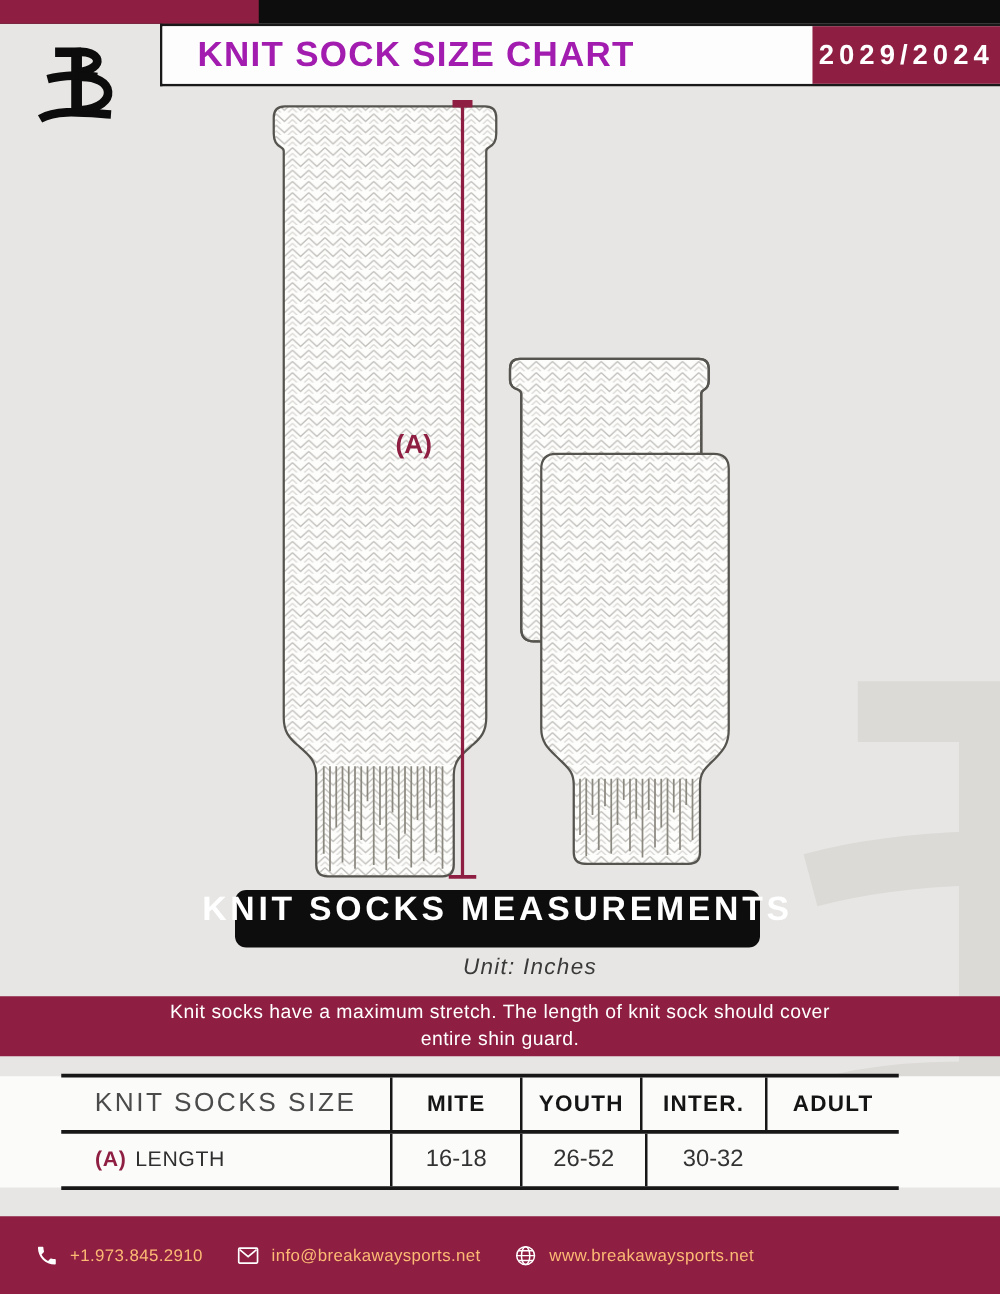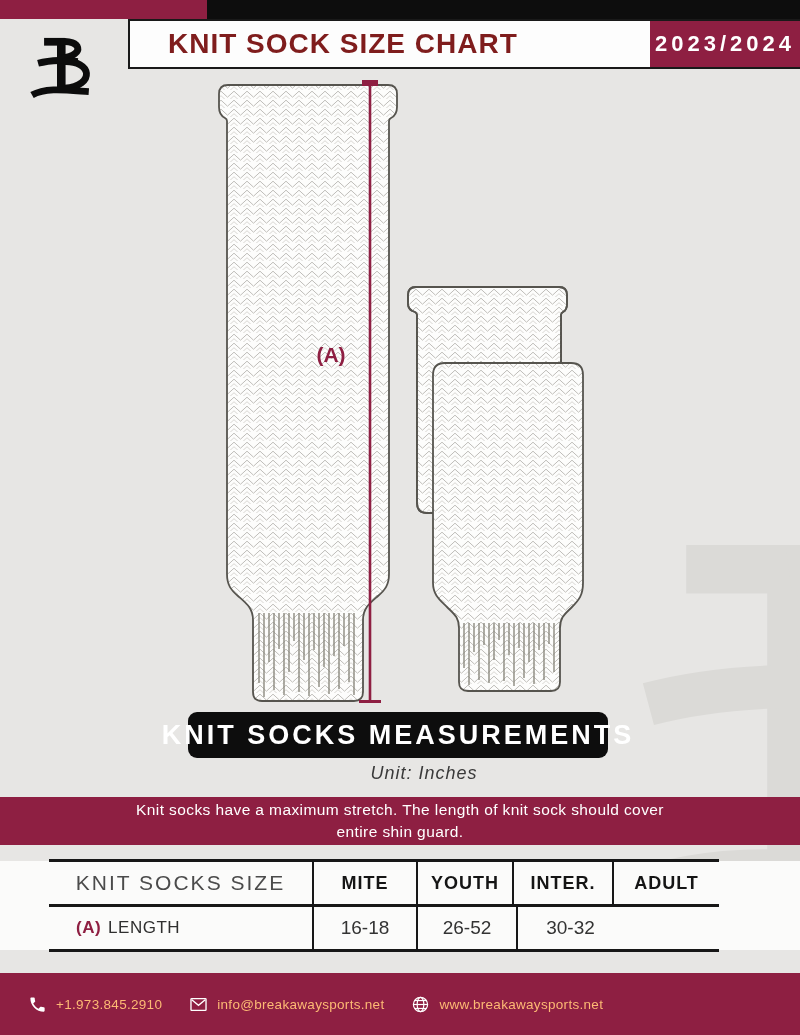--- a/index.html
+++ b/index.html
@@ -16,34 +16,34 @@
   }
   
   .top-strip{position:absolute;top:0;left:0;width:800px;height:19px;background:var(--ink);z-index:3;}
   .top-strip-maroon{position:absolute;top:0;left:0;width:207px;height:19px;background:var(--maroon);z-index:4;}
   
   .titlebar{
     position:absolute;top:19px;left:128px;width:672px;height:50px;z-index:4;
     display:flex;box-sizing:border-box;border:2px solid #191919;border-right:none;
   }
   .titlebar-white{flex:1;background:#fdfdfd;display:flex;align-items:center;padding-left:28px;}
-  .title-text{font-size:28px;font-weight:800;letter-spacing:1px;color:#7f1d1d;white-space:nowrap;margin-left:10px;}
+  .title-text{font-size:28px;font-weight:800;letter-spacing:1px;color:#a21caf;white-space:nowrap;}
   .titlebar-badge{
     width:150px;background:var(--maroon);color:#fff;display:flex;align-items:center;justify-content:center;
     font-size:22px;font-weight:700;letter-spacing:4px;
   }
   
   .header-logo{position:absolute;left:20px;top:20px;width:86px;height:90px;color:#0c0c0c;z-index:4;}
   .watermark{position:absolute;left:535px;top:445px;width:540px;height:540px;color:#dbdad7;z-index:0;}
   
   .socks{position:absolute;inset:0;width:800px;height:1035px;z-index:2;pointer-events:none;}
   
   .meas-banner{
     position:absolute;left:188px;top:712px;width:420px;height:46px;background:var(--ink);
-    border-radius:9px;display:flex;align-items:center;justify-content:center;z-index:3;
+    border-radius:9px;display:flex;align-items:flex-start;justify-content:center;z-index:3;
   }
   .meas-banner span{color:#fff;font-size:27px;font-weight:700;letter-spacing:3px;white-space:nowrap;}
   .unit-line{
     position:absolute;left:0;top:763px;width:800px;text-align:center;z-index:3;
     font-style:italic;font-size:18px;letter-spacing:1px;color:#3a3a3a;font-weight:500;margin-left:24px;
   }
   
   .note-banner{
     position:absolute;left:0;top:797px;width:800px;height:48px;background:var(--maroon);z-index:3;
     display:flex;flex-direction:column;align-items:center;justify-content:center;
@@ -105,21 +105,21 @@
   <div class="top-strip-maroon"></div>
 
   <svg class="header-logo" viewBox="0 0 100 100">
     <use href="#blogo"></use>
   </svg>
 
   <div class="titlebar">
     <div class="titlebar-white">
       <span class="title-text">KNIT SOCK SIZE CHART</span>
     </div>
-    <div class="titlebar-badge">2023/2024</div>
+    <div class="titlebar-badge">2029/2024</div>
   </div>
 
   <svg class="socks" viewBox="0 0 800 1035">
 
     <g>
       <path fill="#fdfdfc" stroke="#56544e" stroke-width="1.8" d="M416,287 L559,287 Q567,287 567,295 L567,304 Q567,310 563,312 Q561,313 561,315 L561,503 Q561,513 551,513 L427,513 Q417,513 417,503 L417,315 Q417,313 415,312 Q408,310 408,304 L408,295 Q408,287 416,287 Z"></path>
       <path fill="url(#knit)" d="M416,287 L559,287 Q567,287 567,295 L567,304 Q567,310 563,312 Q561,313 561,315 L561,503 Q561,513 551,513 L427,513 Q417,513 417,503 L417,315 Q417,313 415,312 Q408,310 408,304 L408,295 Q408,287 416,287 Z"></path>
       <path fill="none" stroke="#56544e" stroke-width="1.8" d="M416,287 L559,287 Q567,287 567,295 L567,304 Q567,310 563,312 Q561,313 561,315 L561,503 Q561,513 551,513 L427,513 Q417,513 417,503 L417,315 Q417,313 415,312 Q408,310 408,304 L408,295 Q408,287 416,287 Z"></path>
     </g>
 

